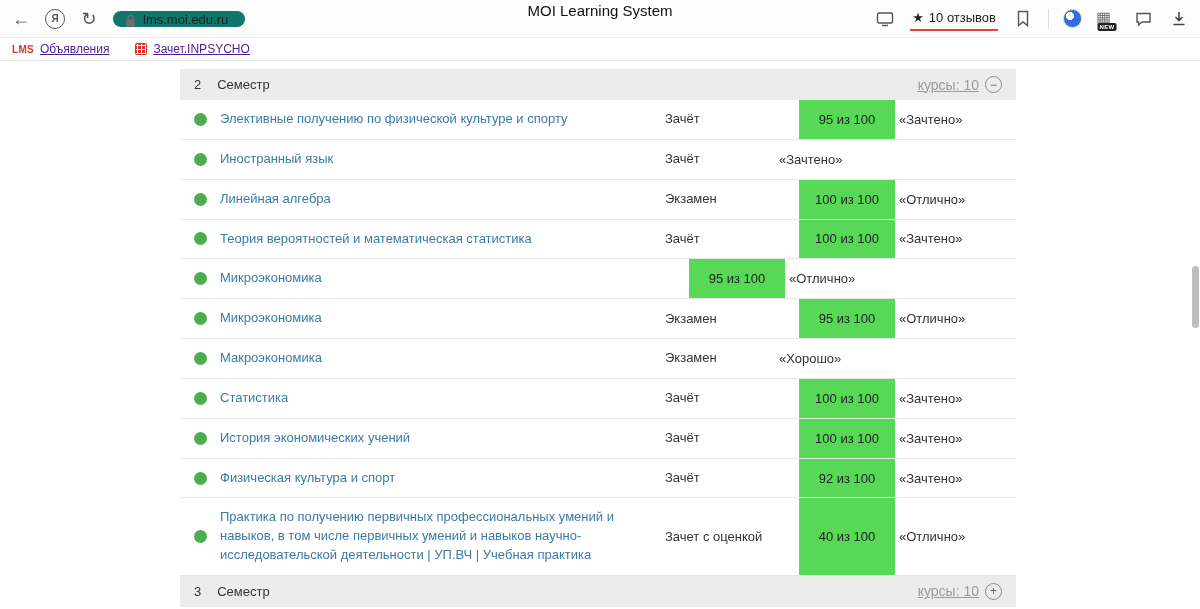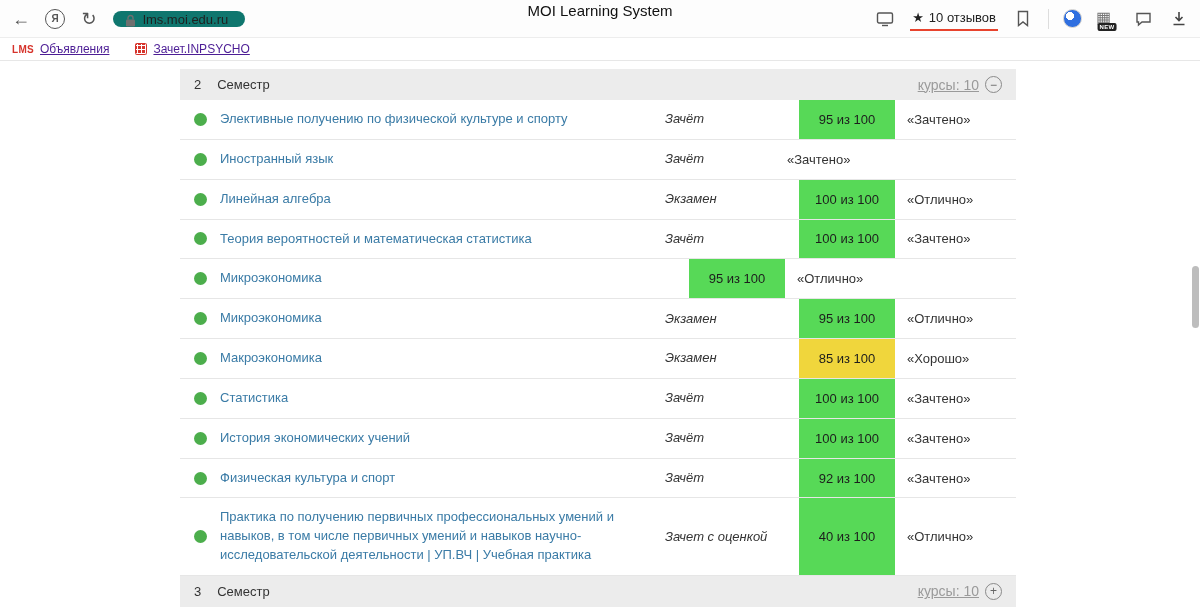--- a/index.html
+++ b/index.html
@@ -59,28 +59,28 @@
     display:flex; align-items:center; justify-content:center;
     font-size:12px; color:#666; cursor:pointer; line-height:1; }
 
   .course-row { display:flex; align-items:center; border-bottom:1px solid #e6e6e6;
     background:#fff; }
   .cell-dot { width:40px; flex:0 0 40px; display:flex; justify-content:center; }
   .dot { width:13px; height:13px; border-radius:50%; background:var(--dot); }
   .cell-name { flex:0 0 445px; padding:10px 20px 10px 0; font-size:13px;
     line-height:1.45; color:var(--link); cursor:pointer; }
   .cell-type { flex:0 0 110px; font-size:13px; color:#333; line-height:1.4;
-    padding:10px 6px 10px 0;font-style:italic; }
+    padding:10px 6px 10px 0; }
   .cell-score { flex:0 0 120px; align-self:stretch; display:flex;padding-left:24px; }
   .badge { flex:1; display:flex; align-items:center; justify-content:center;
     font-size:13px; color:#1d1d1d; }
   .badge-green { background:var(--green); }
   .badge-yellow { background:var(--yellow); }
   .badge-gray { background:linear-gradient(180deg,#f1f1f1,#dadada); }
-  .cell-grade { flex:1; padding-left:12px; font-size:13px; color:#333; }
+  .cell-grade { flex:1; padding-left:4px; font-size:13px; color:#333; }
 
   
   .scroll-thumb { position:absolute; right:1px; top:205px; width:7px; height:62px;
     background:#bdbdbd; border-radius:4px; }
 
   svg { display:block; }
 </style>
 </head>
 <body>
 
@@ -228,23 +228,20 @@
     </span>
     <span class="cell-grade">«Отлично»</span>
   </div>
 
   <div class="course-row">
     <span class="cell-dot">
       <span class="dot"></span>
     </span>
     <span class="cell-name">Макроэкономика</span>
     <span class="cell-type">Экзамен</span>
-    <span class="cell-score">
-      <span class="badge badge-yellow">85 из 100</span>
-    </span>
     <span class="cell-grade">«Хорошо»</span>
   </div>
 
   <div class="course-row">
     <span class="cell-dot">
       <span class="dot"></span>
     </span>
     <span class="cell-name">Статистика</span>
     <span class="cell-type">Зачёт</span>
     <span class="cell-score">

